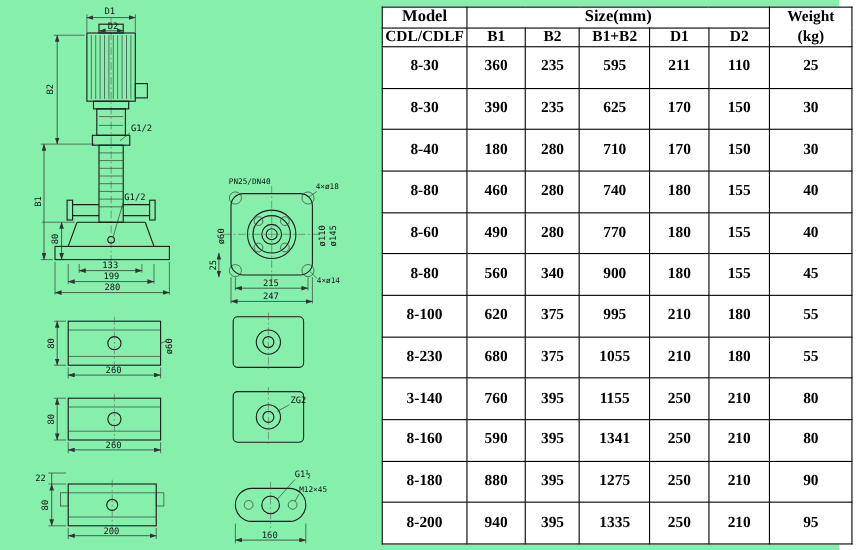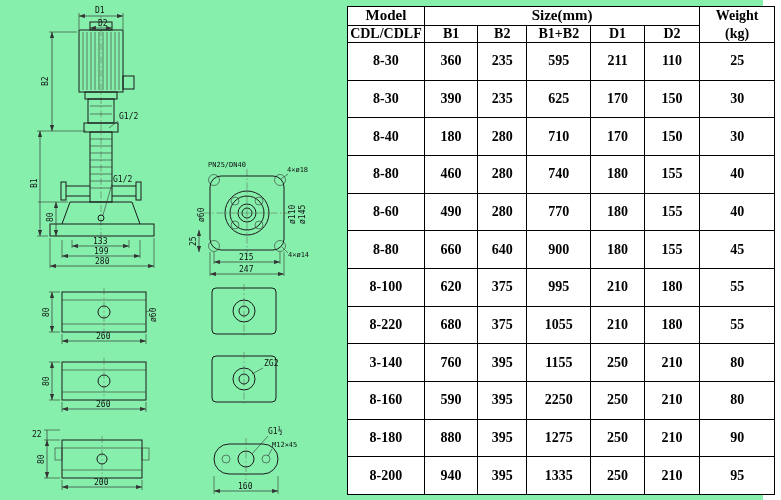--- a/index.html
+++ b/index.html
@@ -297,59 +297,59 @@
           <td class="cell">8-60</td>
           <td class="cell">490</td>
           <td class="cell">280</td>
           <td class="cell">770</td>
           <td class="cell">180</td>
           <td class="cell">155</td>
           <td class="cell">40</td>
         </tr>
         <tr>
           <td class="cell">8-80</td>
-          <td class="cell">660</td>
-          <td class="cell">640</td>
+          <td class="cell">560</td>
+          <td class="cell">340</td>
           <td class="cell">900</td>
           <td class="cell">180</td>
           <td class="cell">155</td>
           <td class="cell">45</td>
         </tr>
         <tr>
           <td class="cell">8-100</td>
           <td class="cell">620</td>
           <td class="cell">375</td>
           <td class="cell">995</td>
           <td class="cell">210</td>
           <td class="cell">180</td>
           <td class="cell">55</td>
         </tr>
         <tr>
-          <td class="cell">8-220</td>
+          <td class="cell">8-230</td>
           <td class="cell">680</td>
           <td class="cell">375</td>
           <td class="cell">1055</td>
           <td class="cell">210</td>
           <td class="cell">180</td>
           <td class="cell">55</td>
         </tr>
         <tr>
           <td class="cell">3-140</td>
           <td class="cell">760</td>
           <td class="cell">395</td>
           <td class="cell">1155</td>
           <td class="cell">250</td>
           <td class="cell">210</td>
           <td class="cell">80</td>
         </tr>
         <tr>
           <td class="cell">8-160</td>
           <td class="cell">590</td>
           <td class="cell">395</td>
-          <td class="cell">2250</td>
+          <td class="cell">1341</td>
           <td class="cell">250</td>
           <td class="cell">210</td>
           <td class="cell">80</td>
         </tr>
         <tr>
           <td class="cell">8-180</td>
           <td class="cell">880</td>
           <td class="cell">395</td>
           <td class="cell">1275</td>
           <td class="cell">250</td>

